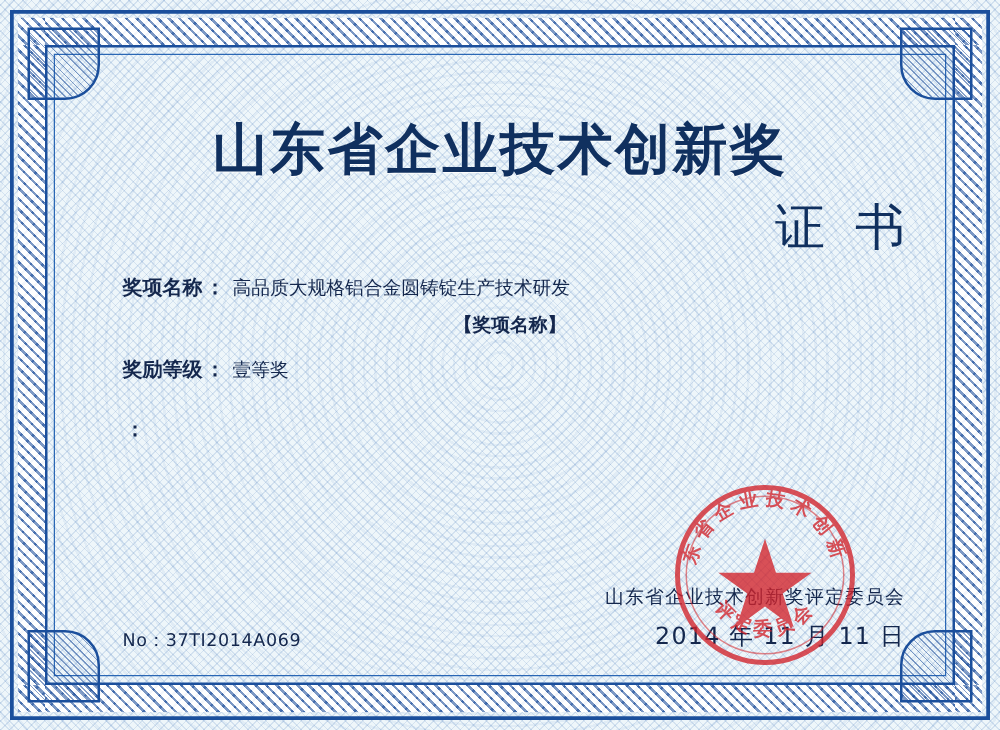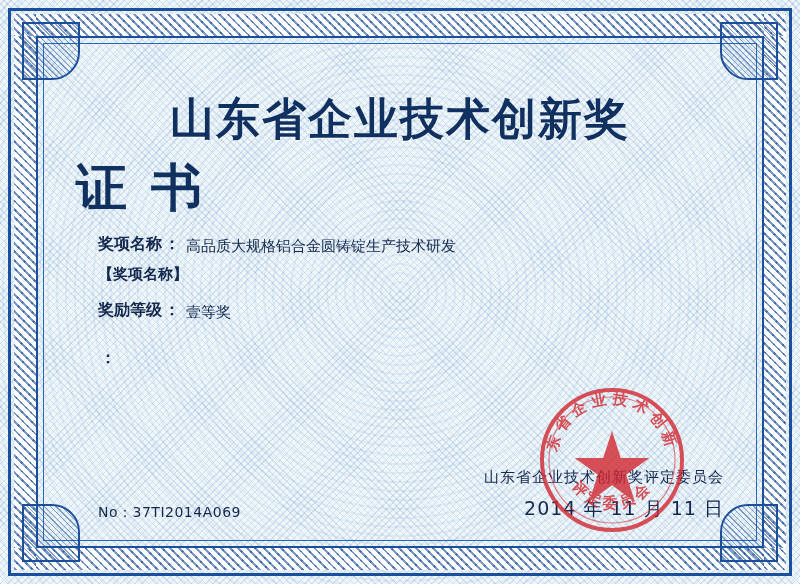--- a/index.html
+++ b/index.html
@@ -108,34 +108,35 @@
     letter-spacing: 2px;
     color: #10305f;
     text-shadow: 0 1px 0 rgba(255,255,255,0.8);
     white-space: nowrap;
   }
   .title-sub {
     position: absolute;
     top: 102px;
     left: 0;
     right: 0;
-    text-align: left;
+    text-align: right;
     font-family: "DejaVu Serif", "Liberation Serif", serif;
-    font-weight: bold;
-    font-size: 51px;
+    font-weight: normal;
+    font-size: 40px;
     letter-spacing: 24px;
     text-indent: 24px;
     color: #10305f;
   }
 
   .fields {
     position: absolute;
-    top: 182px;
+    top: 168px;
     left: 46px;
     right: 30px;
+    text-align: center;
   }
   .field-row {
     display: flex;
     align-items: flex-start;
     margin-bottom: 8px;
   }
   .field-label {
     font-family: "DejaVu Sans", "Liberation Sans", sans-serif;
     font-weight: bold;
     font-size: 16px;
@@ -143,21 +144,21 @@
     white-space: nowrap;
     flex: 0 0 auto;
   }
   .field-colon {
     font-weight: bold;
     font-size: 16px;
     color: #14274d;
     margin: 0 6px 0 2px;
   }
   .field-value {
-    font-family: Liberation Sans, sans-serif;
+    font-family: Liberation Serif, serif;
     font-size: 15px;
     color: #14274d;
     line-height: 1.55;
   }
   .field-note {
     font-family: "DejaVu Sans", "Liberation Sans", sans-serif;
     font-weight: bold;
     font-size: 15px;
     color: #14274d;
     margin: 2px 0 16px 0;

